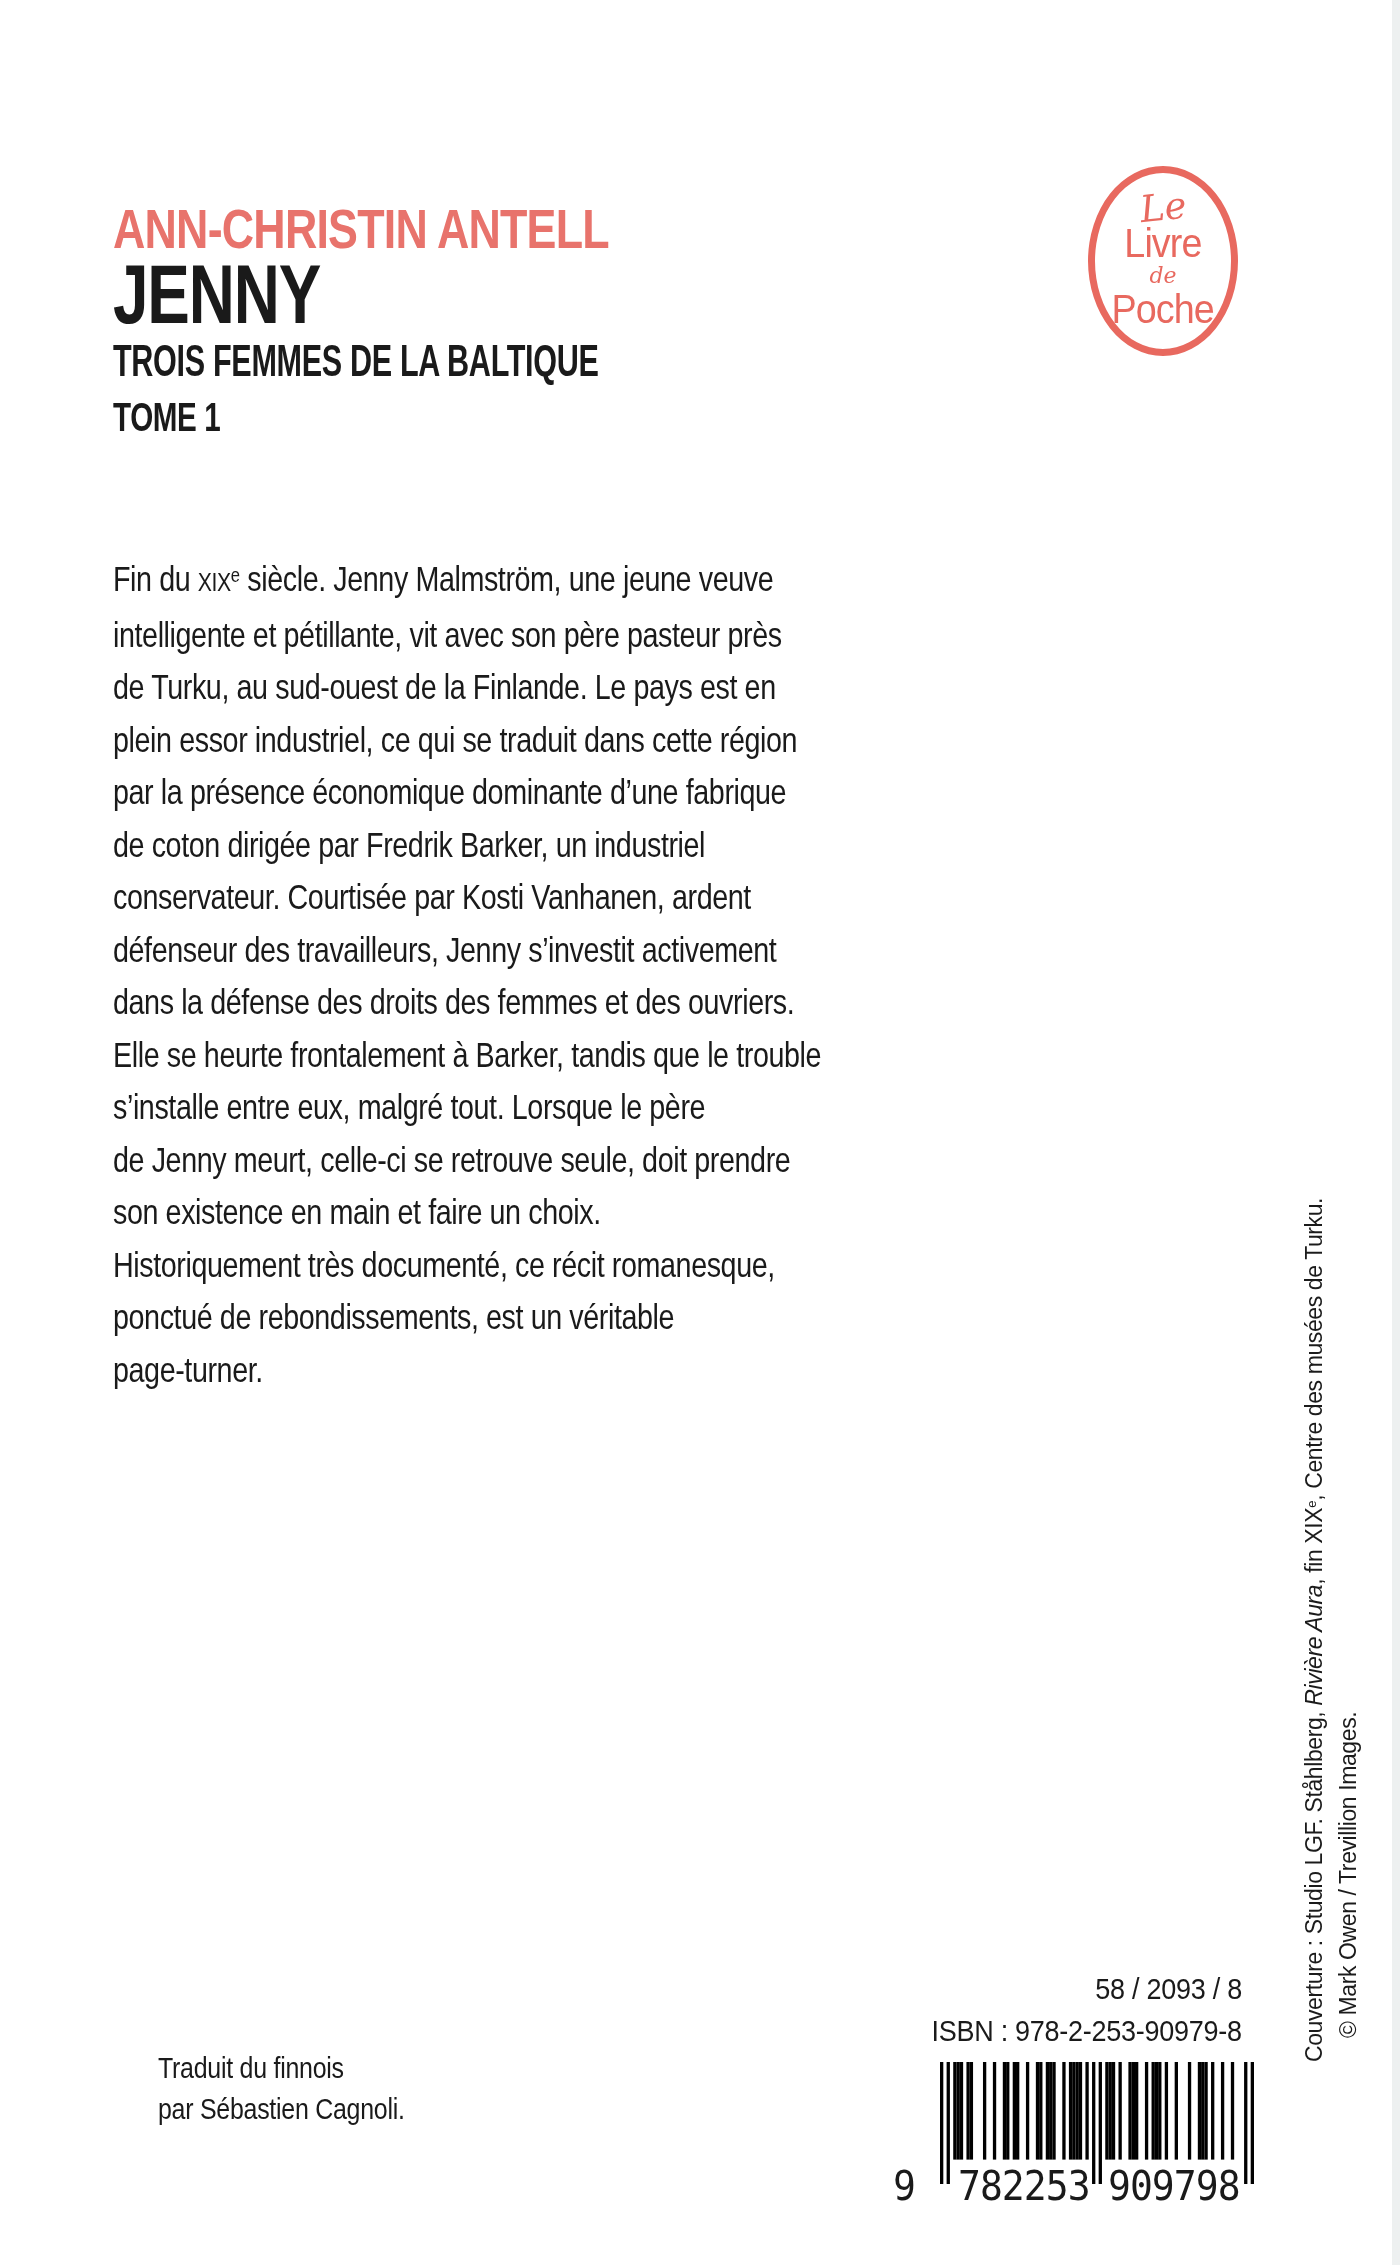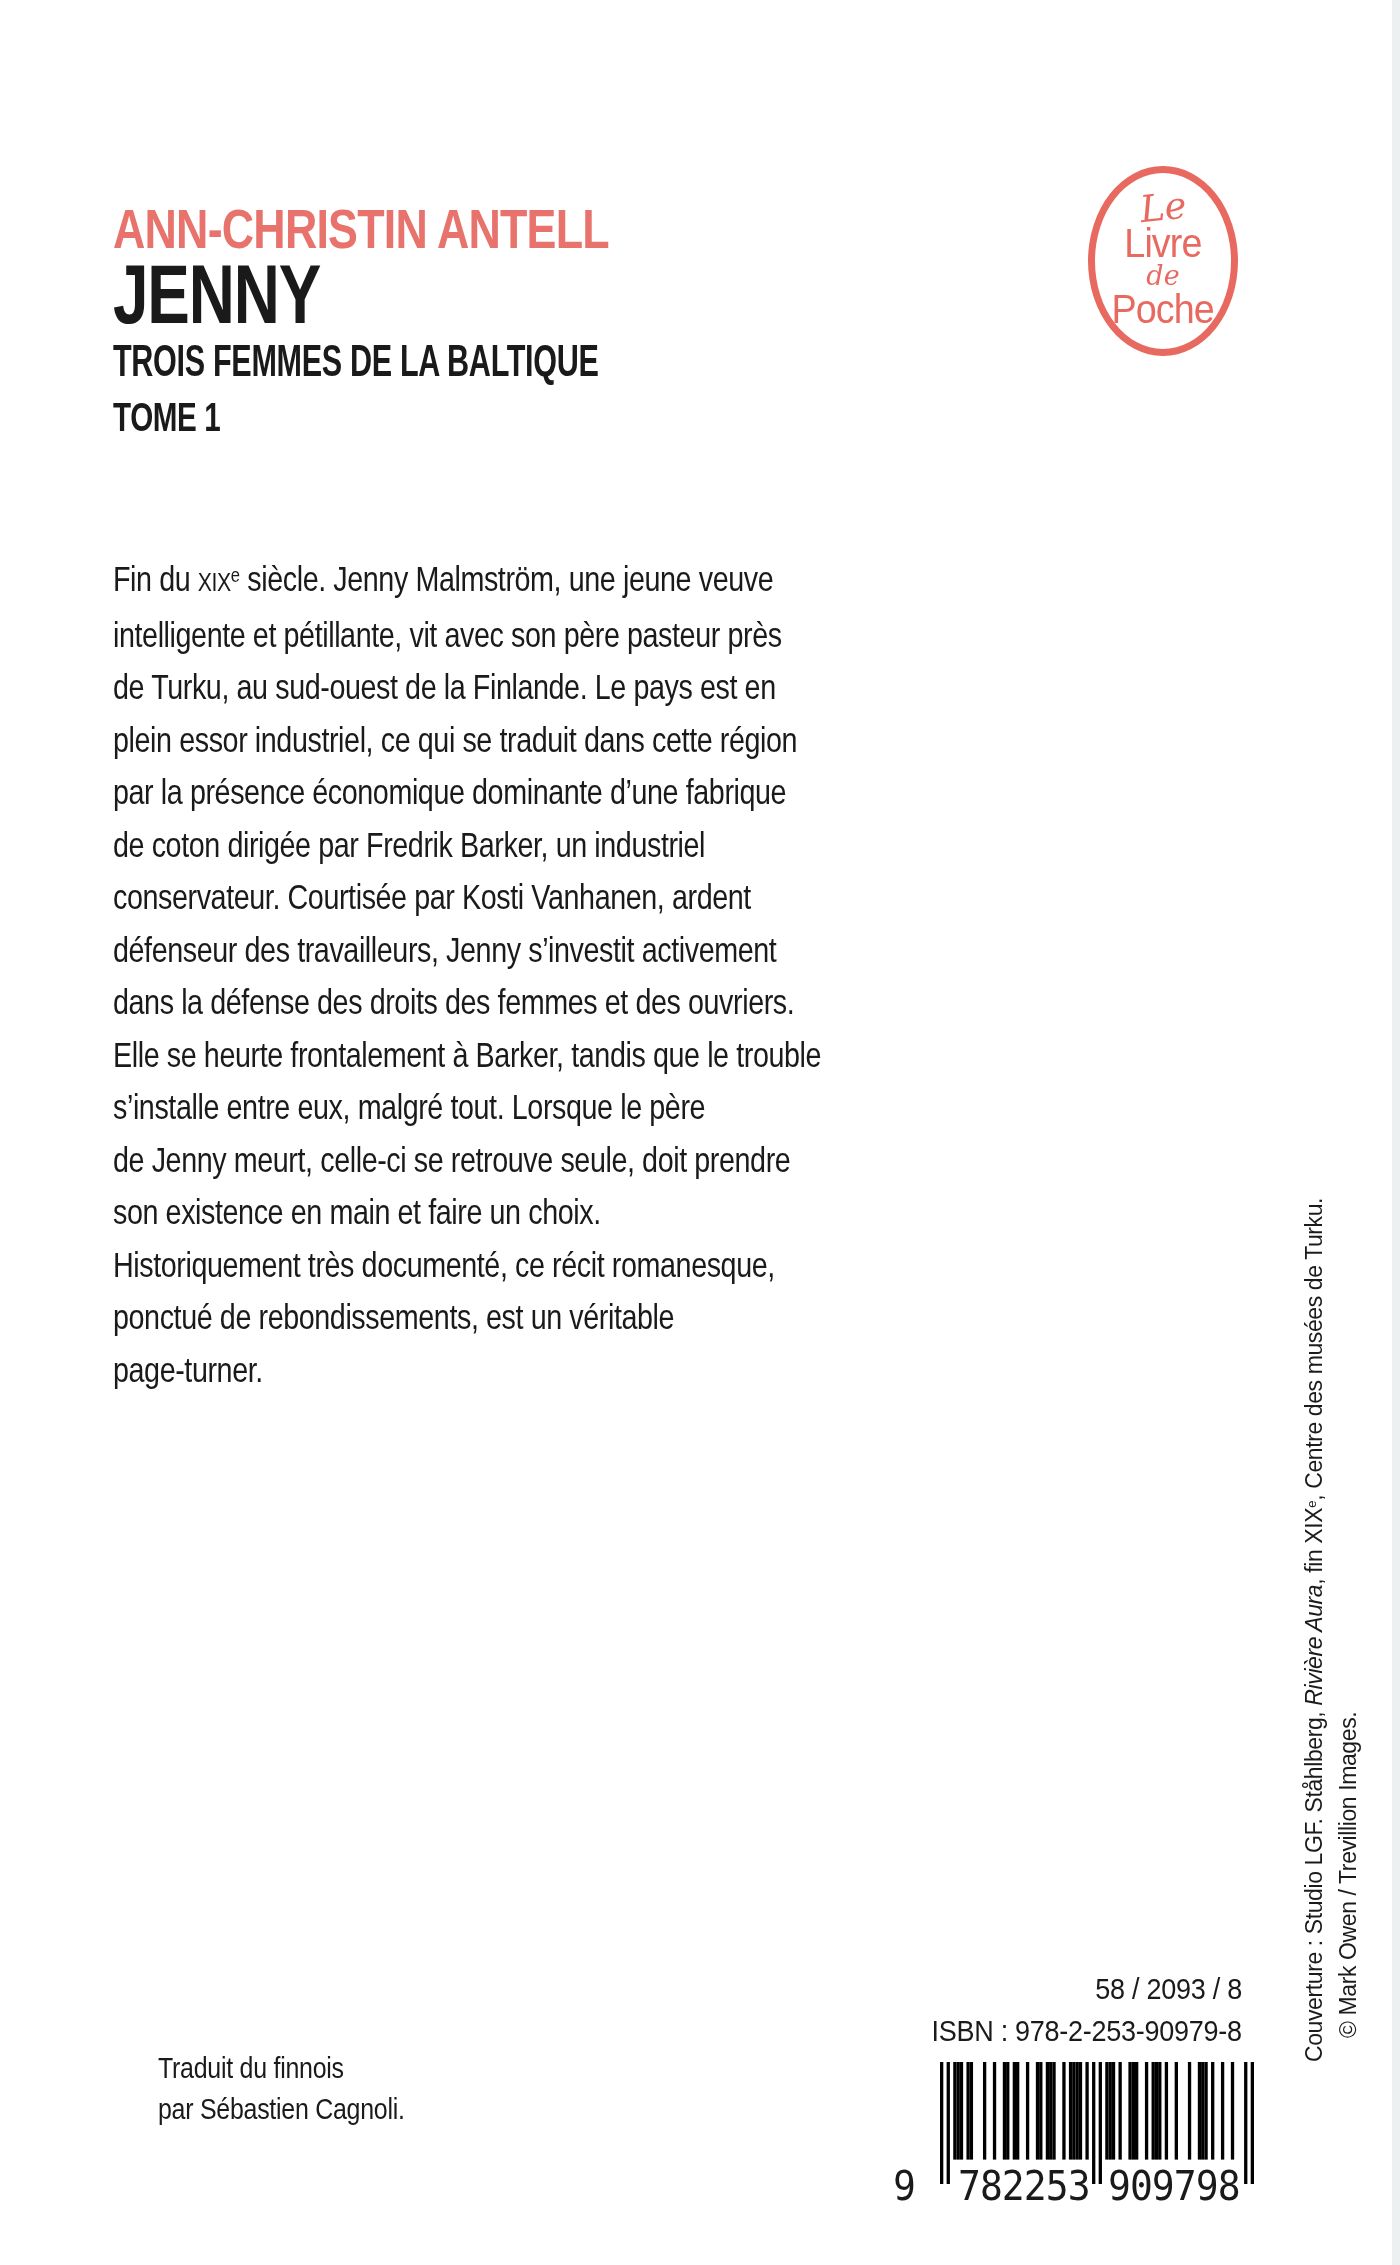--- a/index.html
+++ b/index.html
@@ -15,21 +15,21 @@
   .series{left:113px;top:338px;font-size:45px;font-weight:bold;letter-spacing:-.5px;line-height:1;
           transform:scaleX(.68);transform-origin:left top;}
   .volume{left:113px;top:397px;font-size:40px;font-weight:bold;letter-spacing:-.5px;line-height:1;
           transform:scaleX(.74);transform-origin:left top;}
 
   
   .logo{left:1088px;top:166px;width:150px;height:190px;border-radius:50%;box-sizing:border-box;
         display:flex;flex-direction:column;align-items:center;justify-content:center;text-align:center;}
   .logo .le{font-family:"DejaVu Serif",serif;font-style:italic;font-size:37px;line-height:30px;transform:rotate(-6deg);}
   .logo .livre{font-size:41px;line-height:40px;letter-spacing:-1px;transform:scaleX(.92);}
-  .logo .de{font-family:"DejaVu Serif",serif;font-style:italic;font-size:27px;line-height:25px;}
+  .logo .de{font-family:"DejaVu Serif",serif;font-style:italic;font-size:22px;line-height:25px;}
   .logo .poche{font-size:41px;line-height:42px;letter-spacing:-1px;transform:scaleX(.92);}
 
   
   .synopsis{left:113px;top:549px;font-size:35px;line-height:52.5px;letter-spacing:-.5px;
             transform:scaleX(.82);transform-origin:left top;}
   .synopsis .sc{font-size:.74em;}
   .sup{font-size:.58em;vertical-align:.45em;}
 
   
   .credit{font-size:23px;letter-spacing:-.4px;transform:rotate(-90deg);transform-origin:0 0;color:#1b1b1b;}

